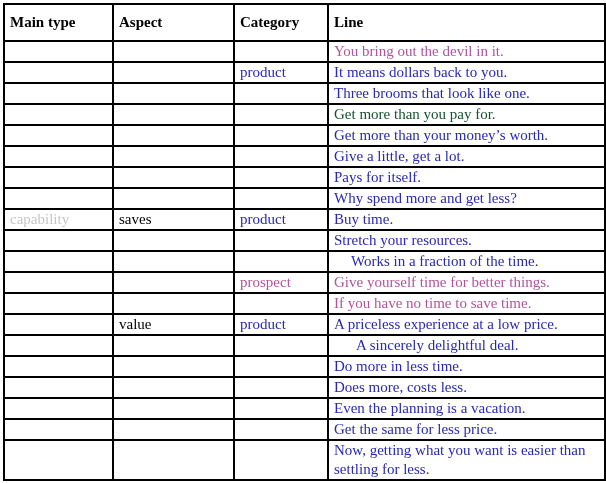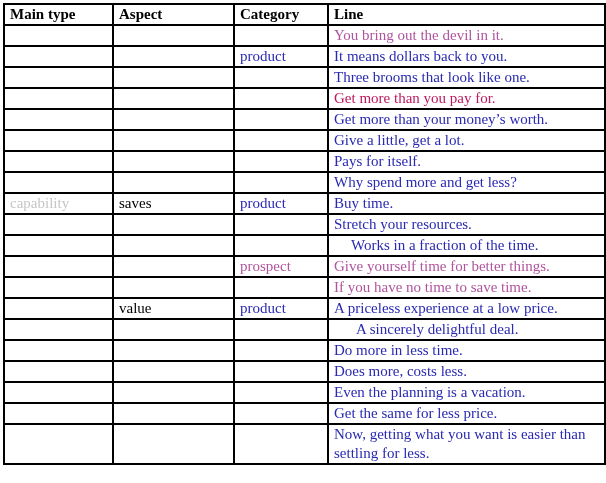--- a/index.html
+++ b/index.html
@@ -27,21 +27,21 @@
   .slogan-table td {
     border: 2px solid #000000;
     padding: 0 5px;
     font-size: 15px;
     line-height: 19px;
     text-align: left;
     vertical-align: middle;
     overflow: hidden;
   }
   .slogan-table thead tr {
-    height: 21px;
+    height: 37px;
   }
   .slogan-table th {
     font-weight: bold;
     color: #000000;
   }
   .slogan-table tbody tr {
     height: 19px;
   }
   .slogan-table td {
     color: #000000;
@@ -82,21 +82,21 @@
         <tr>
           <td></td>
           <td></td>
           <td></td>
           <td style="color: rgb(41, 41, 178);">Three brooms that look like one.</td>
         </tr>
         <tr>
           <td></td>
           <td></td>
           <td></td>
-          <td style="color: #be185d;">Get more than you pay for.</td>
+          <td style="color: #14532d;">Get more than you pay for.</td>
         </tr>
         <tr>
           <td></td>
           <td></td>
           <td></td>
           <td style="color: rgb(41, 41, 178);">Get more than your money’s worth.</td>
         </tr>
         <tr>
           <td></td>
           <td></td>

